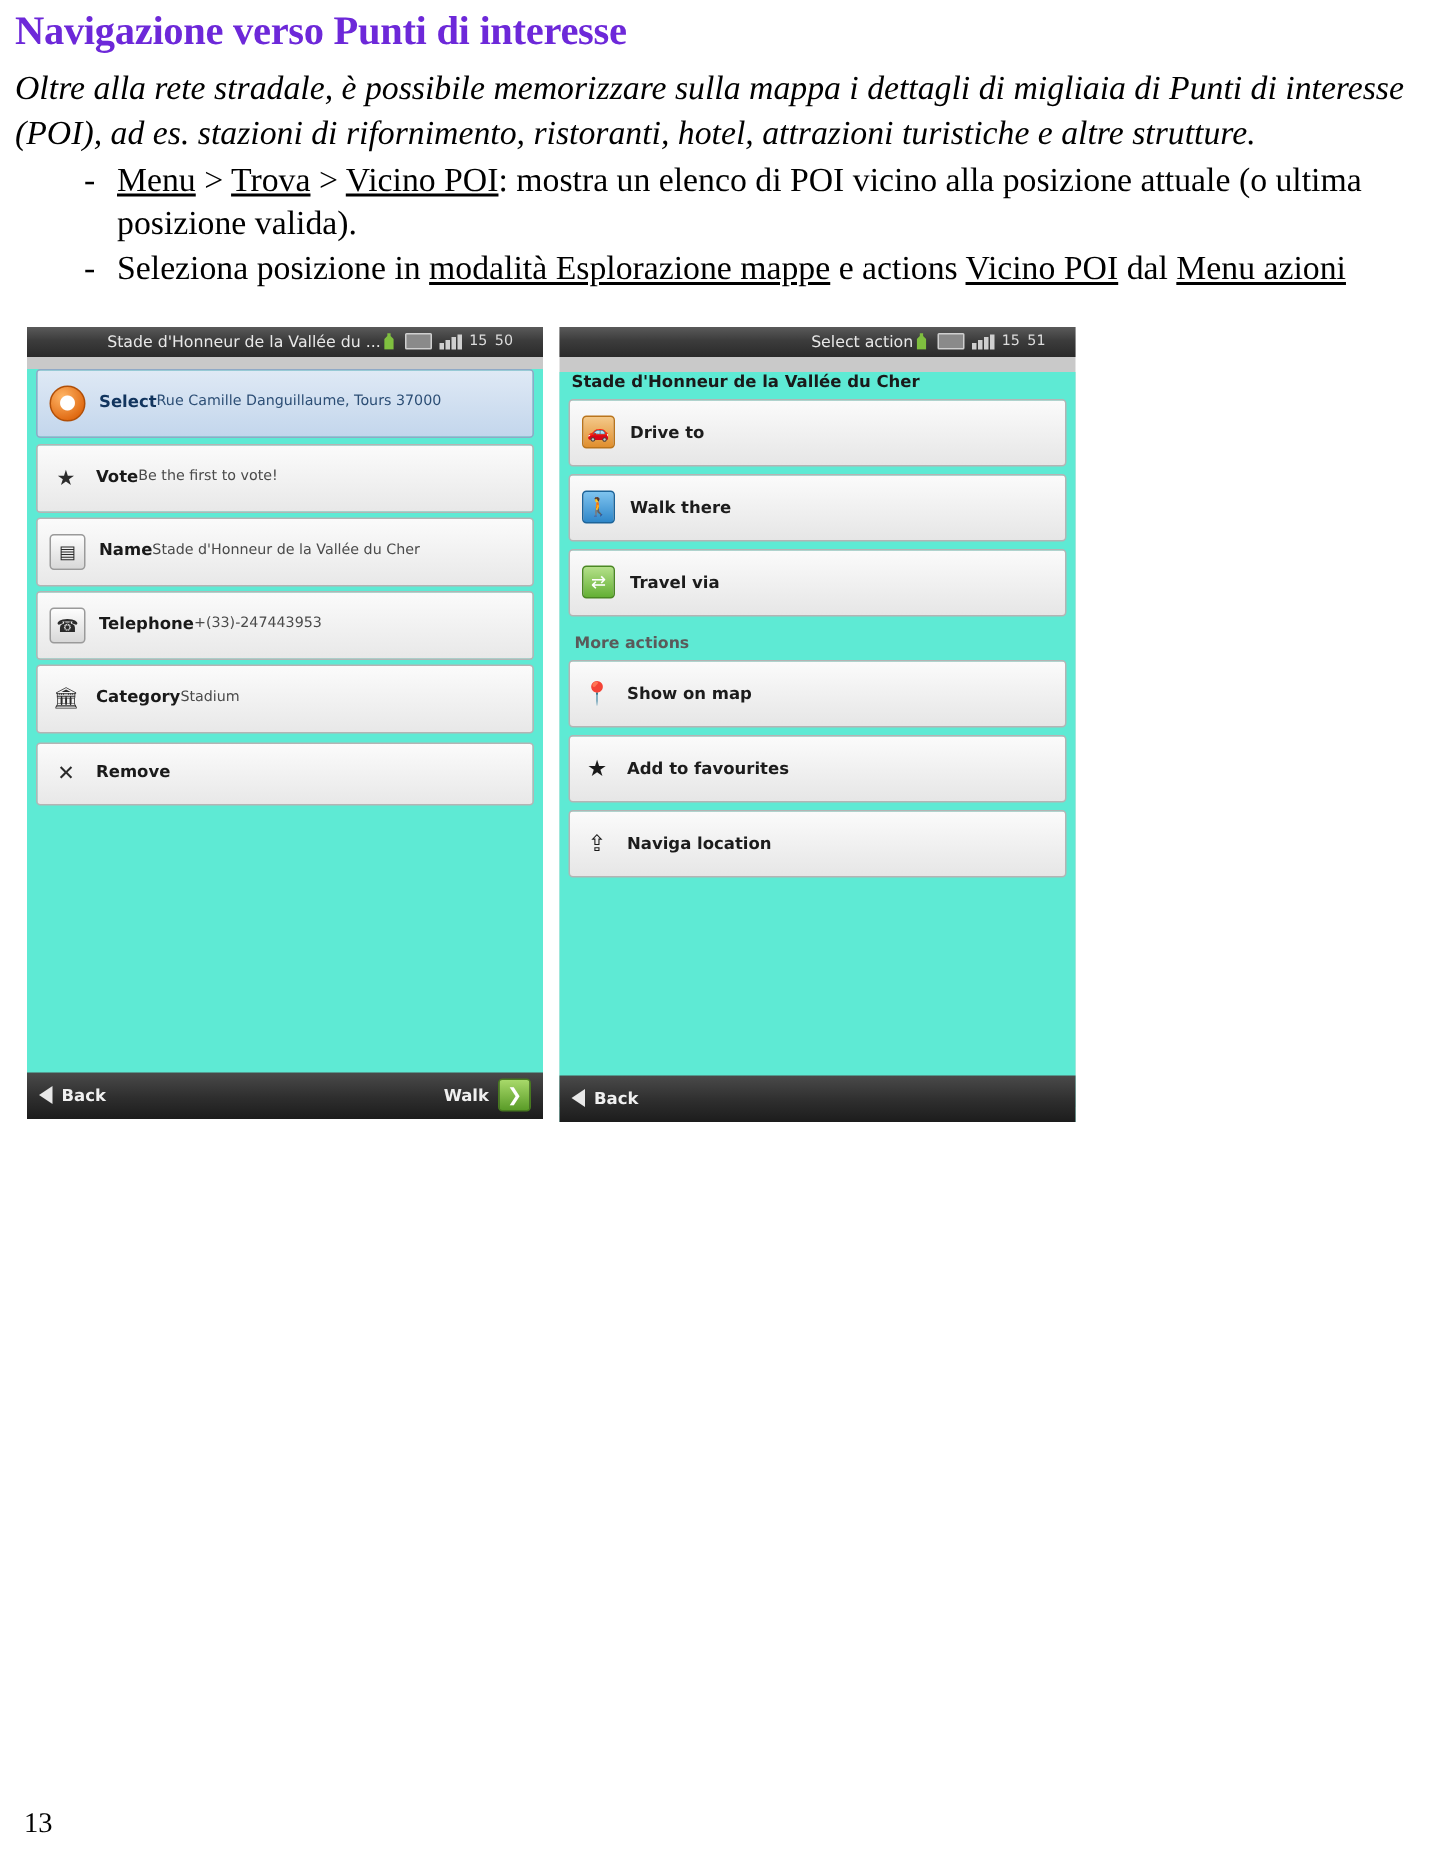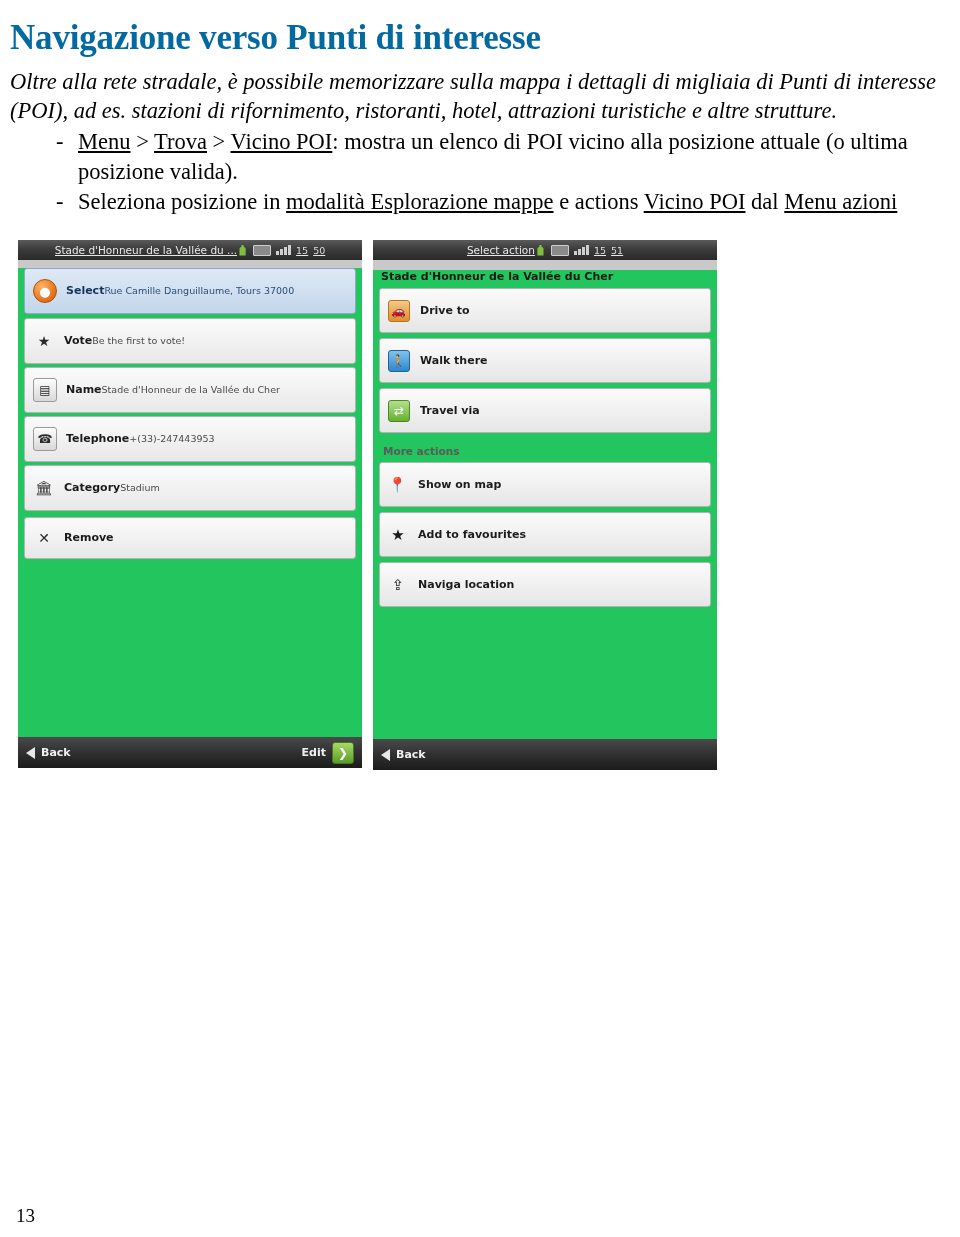--- a/index.html
+++ b/index.html
@@ -19,25 +19,25 @@
   .page {
     position: relative;
     width: 960px;
     height: 1237px;
     box-sizing: border-box;
     padding: 0 10px;
   }
 
   h1.doc-title {
     font-family: "Liberation Serif", serif;
-    font-size: 35px;
-    font-weight: bold;
-    color: #0369a1;
+    font-size: 27px;
+    font-weight: bold;
+    color: #6d28d9;
     margin: 0;
-    padding: 20px 0 10px 0;
+    padding: 6px 0 10px 0;
     letter-spacing: -0.2px;
     line-height: 1.05;
   }
 
   p.body-text {
     font-size: 22.5px;
     line-height: 1.30;
     margin: 0 0 2px 0;
     color: #000000;
   }
@@ -95,22 +95,21 @@
   .device.right { left: 363px; width: 344px; height: 520px; }
 
   .titlebar {
     height: 20px;
     background: linear-gradient(to bottom, #5a5a5a 0%, #3c3c3c 45%, #2a2a2a 100%);
     color: #e8e8e8;
     font-size: 10.5px;
     display: flex;
     align-items: center;
     padding: 0 20px;
-    justify-content: center;
-    text-decoration: underline;
+    justify-content: flex-end;
   }
   .titlebar .tb-title {
     white-space: nowrap;
     overflow: hidden;
     text-overflow: ellipsis;
     max-width: 210px;
   }
   .tb-status {
     display: flex;
     align-items: center;
@@ -139,21 +138,21 @@
     background:
       linear-gradient(to top, #cfcfcf 40%, transparent 40%) 0 0/3px 100% no-repeat,
       linear-gradient(to top, #cfcfcf 60%, transparent 60%) 4px 0/3px 100% no-repeat,
       linear-gradient(to top, #cfcfcf 80%, transparent 80%) 8px 0/3px 100% no-repeat,
       linear-gradient(to top, #cfcfcf 100%, transparent 100%) 12px 0/3px 100% no-repeat;
   }
 
   .screen {
     position: relative;
     height: 500px;
-    background: #22c55e;
+    background: #5eead4;
   }
 
   
   .sel-header {
     margin: 8px 6px 0 6px;
     height: 44px;
     background: linear-gradient(to bottom, #dfe9f5 0%, #c3d6ec 100%);
     border: 1px solid #8fa9c6;
     border-radius: 3px;
     display: flex;
@@ -367,21 +366,21 @@
             <span class="row-title">Remove</span>
           </span>
         </div>
 
         <div class="botbar">
           <span class="bb-left">
             <span class="arrow-l"></span>
             <span>Back</span>
           </span>
           <span class="bb-right">
-            <span>Edit</span>
+            <span>Walk</span>
             <span class="arrow-r-green">❯</span>
           </span>
         </div>
       </div>
     </div>
 
     <div class="device right">
       <div class="titlebar">
         <span class="tb-title">Select action</span>
         <span class="tb-status">

